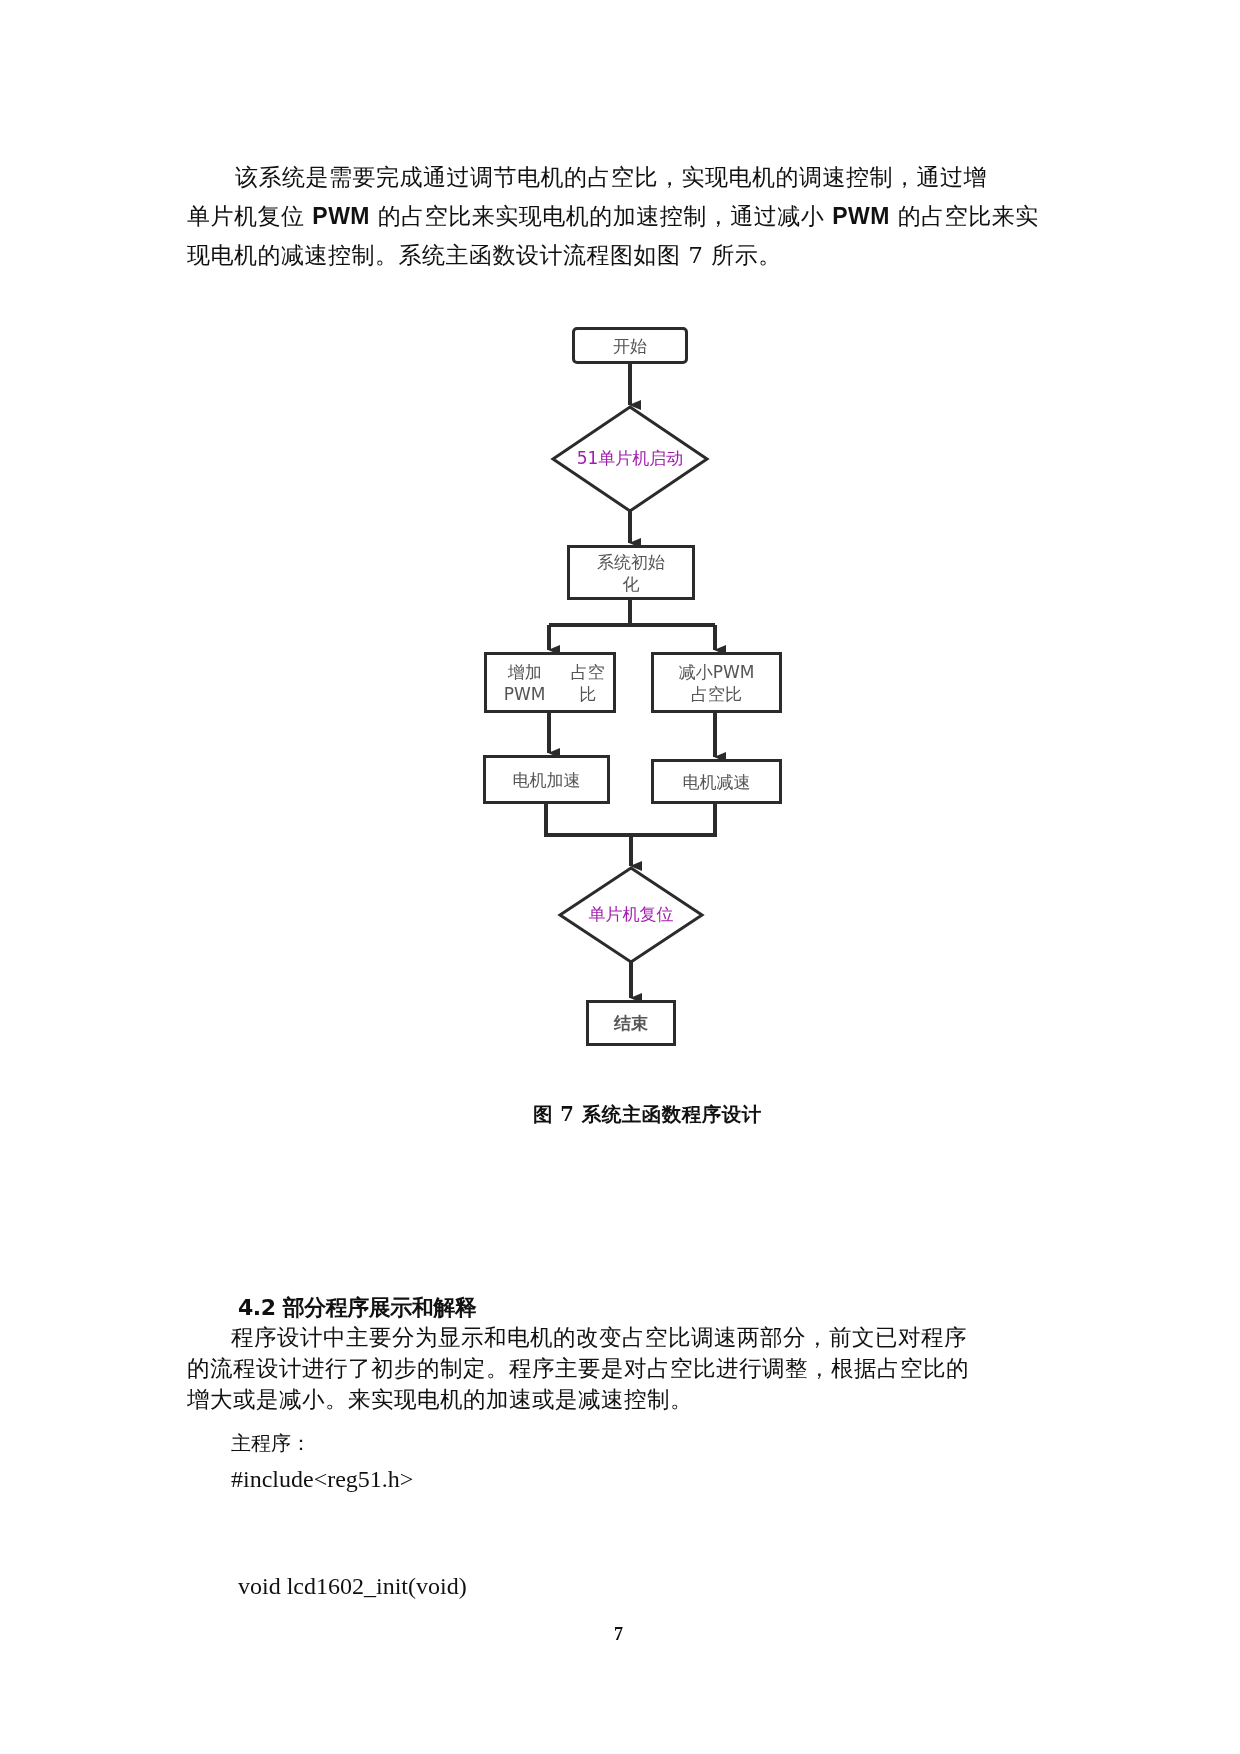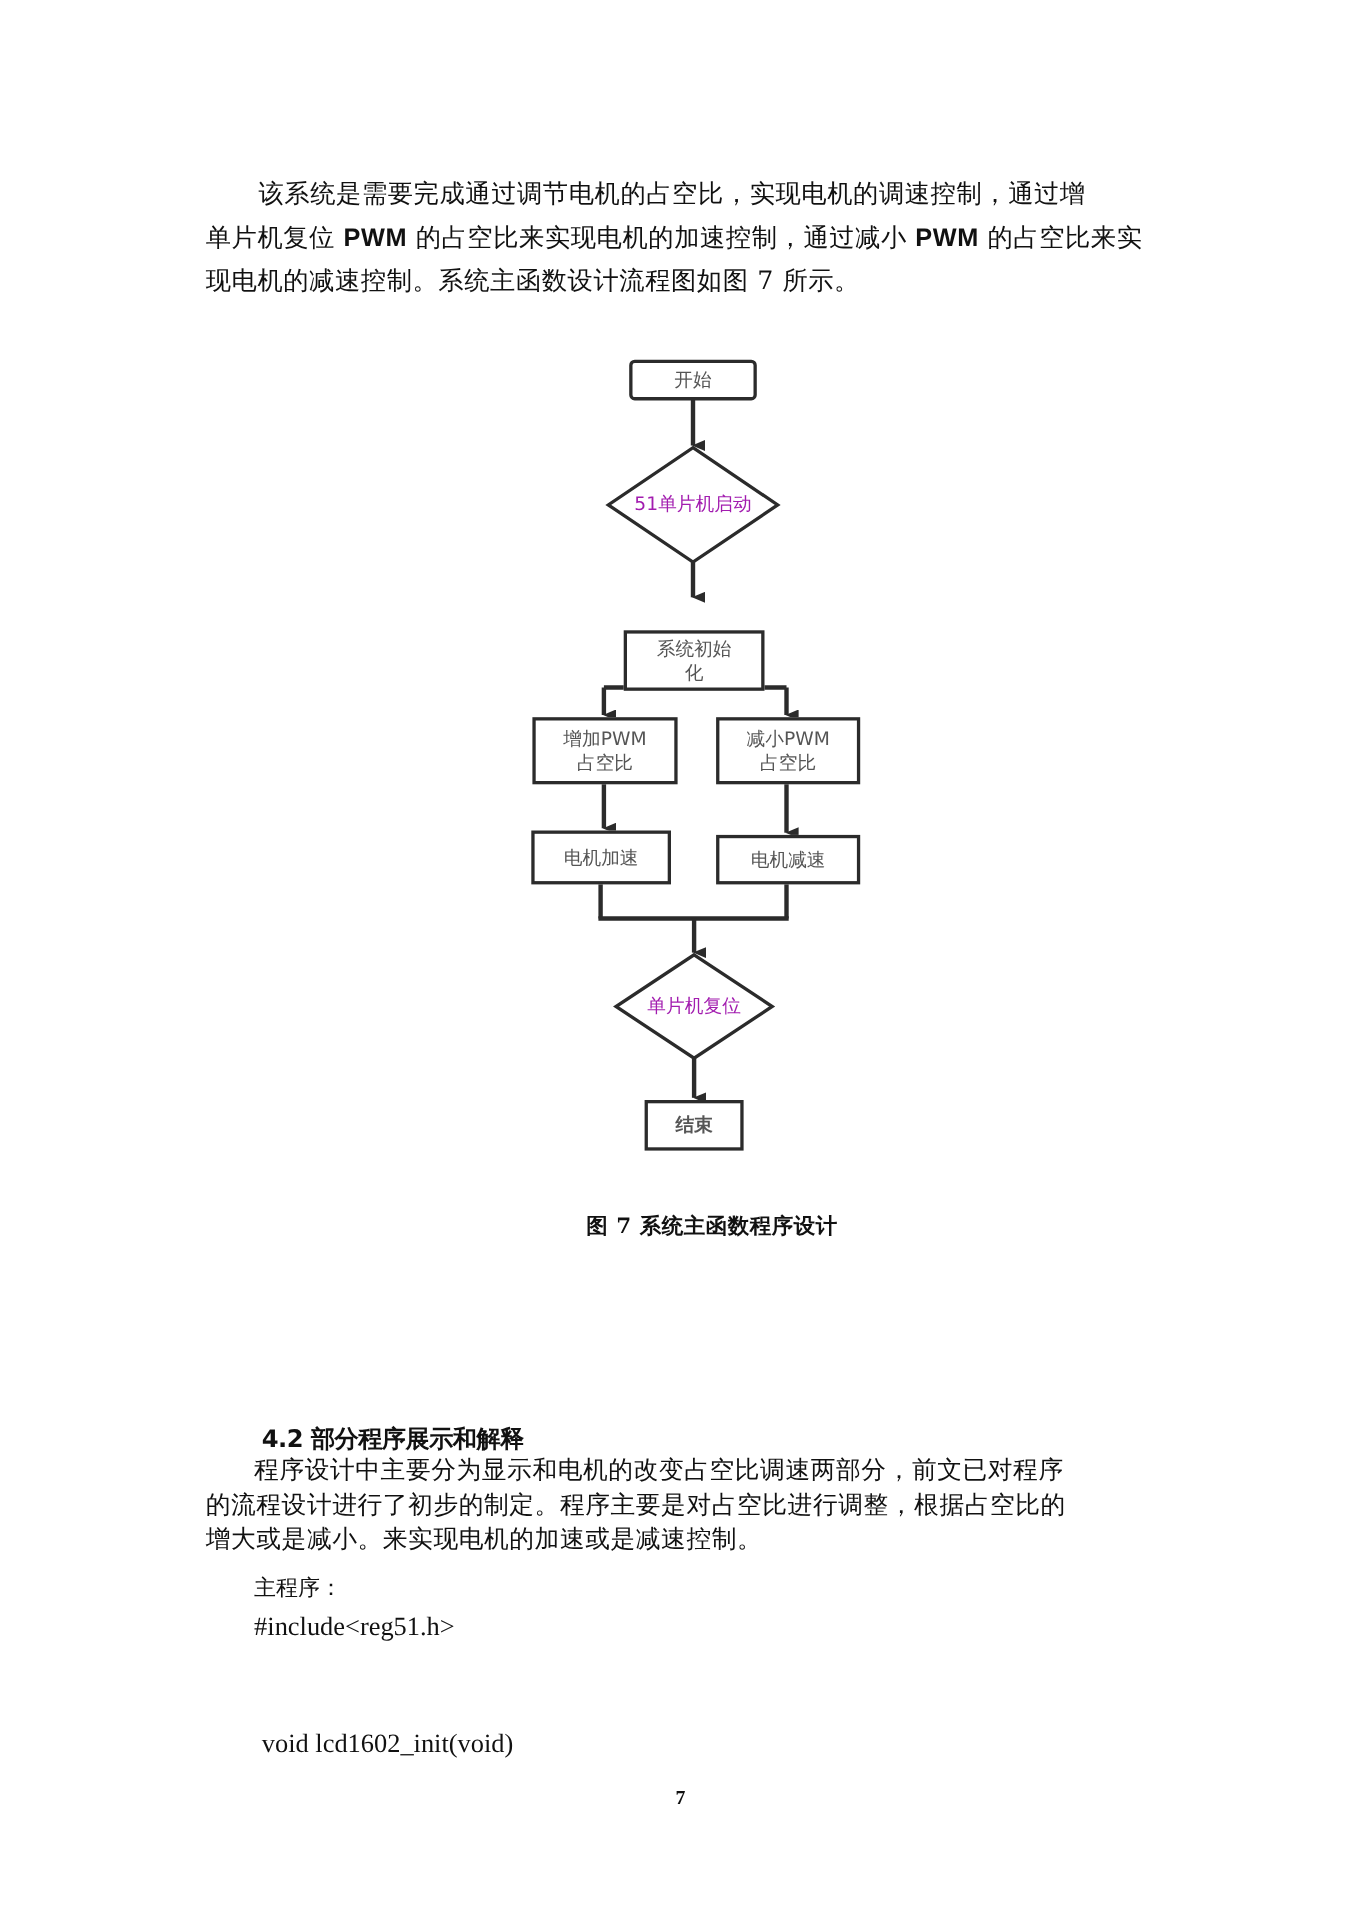--- a/index.html
+++ b/index.html
@@ -84,26 +84,26 @@
     </svg>
 
     <div class="node rounded" style="left:572px; top:327px; width:116px; height:37px;">
       <span>开始</span>
     </div>
 
     <div class="dlabel" style="left:553px; top:447px; width:154px;">
       <span>51单片机启动</span>
     </div>
 
-    <div class="node" style="left:567px; top:545px; width:128px; height:55px; flex-direction:column;margin-top:28px;">
+    <div class="node" style="left:567px; top:545px; width:128px; height:55px; flex-direction:column;">
       <span>系统初始</span>
       <span>化</span>
     </div>
 
-    <div class="node" style="left:484px; top:652px; width:132px; height:61px; flex-direction:column;">
+    <div class="node" style="left:484px; top:652px; width:132px; height:61px; flex-direction:row;justify-content:flex-end;">
       <span>增加PWM</span>
       <span>占空比</span>
     </div>
 
     <div class="node" style="left:651px; top:652px; width:131px; height:61px; flex-direction:column;">
       <span>减小PWM</span>
       <span>占空比</span>
     </div>
 
     <div class="node" style="left:483px; top:755px; width:127px; height:49px;text-align:right;">

